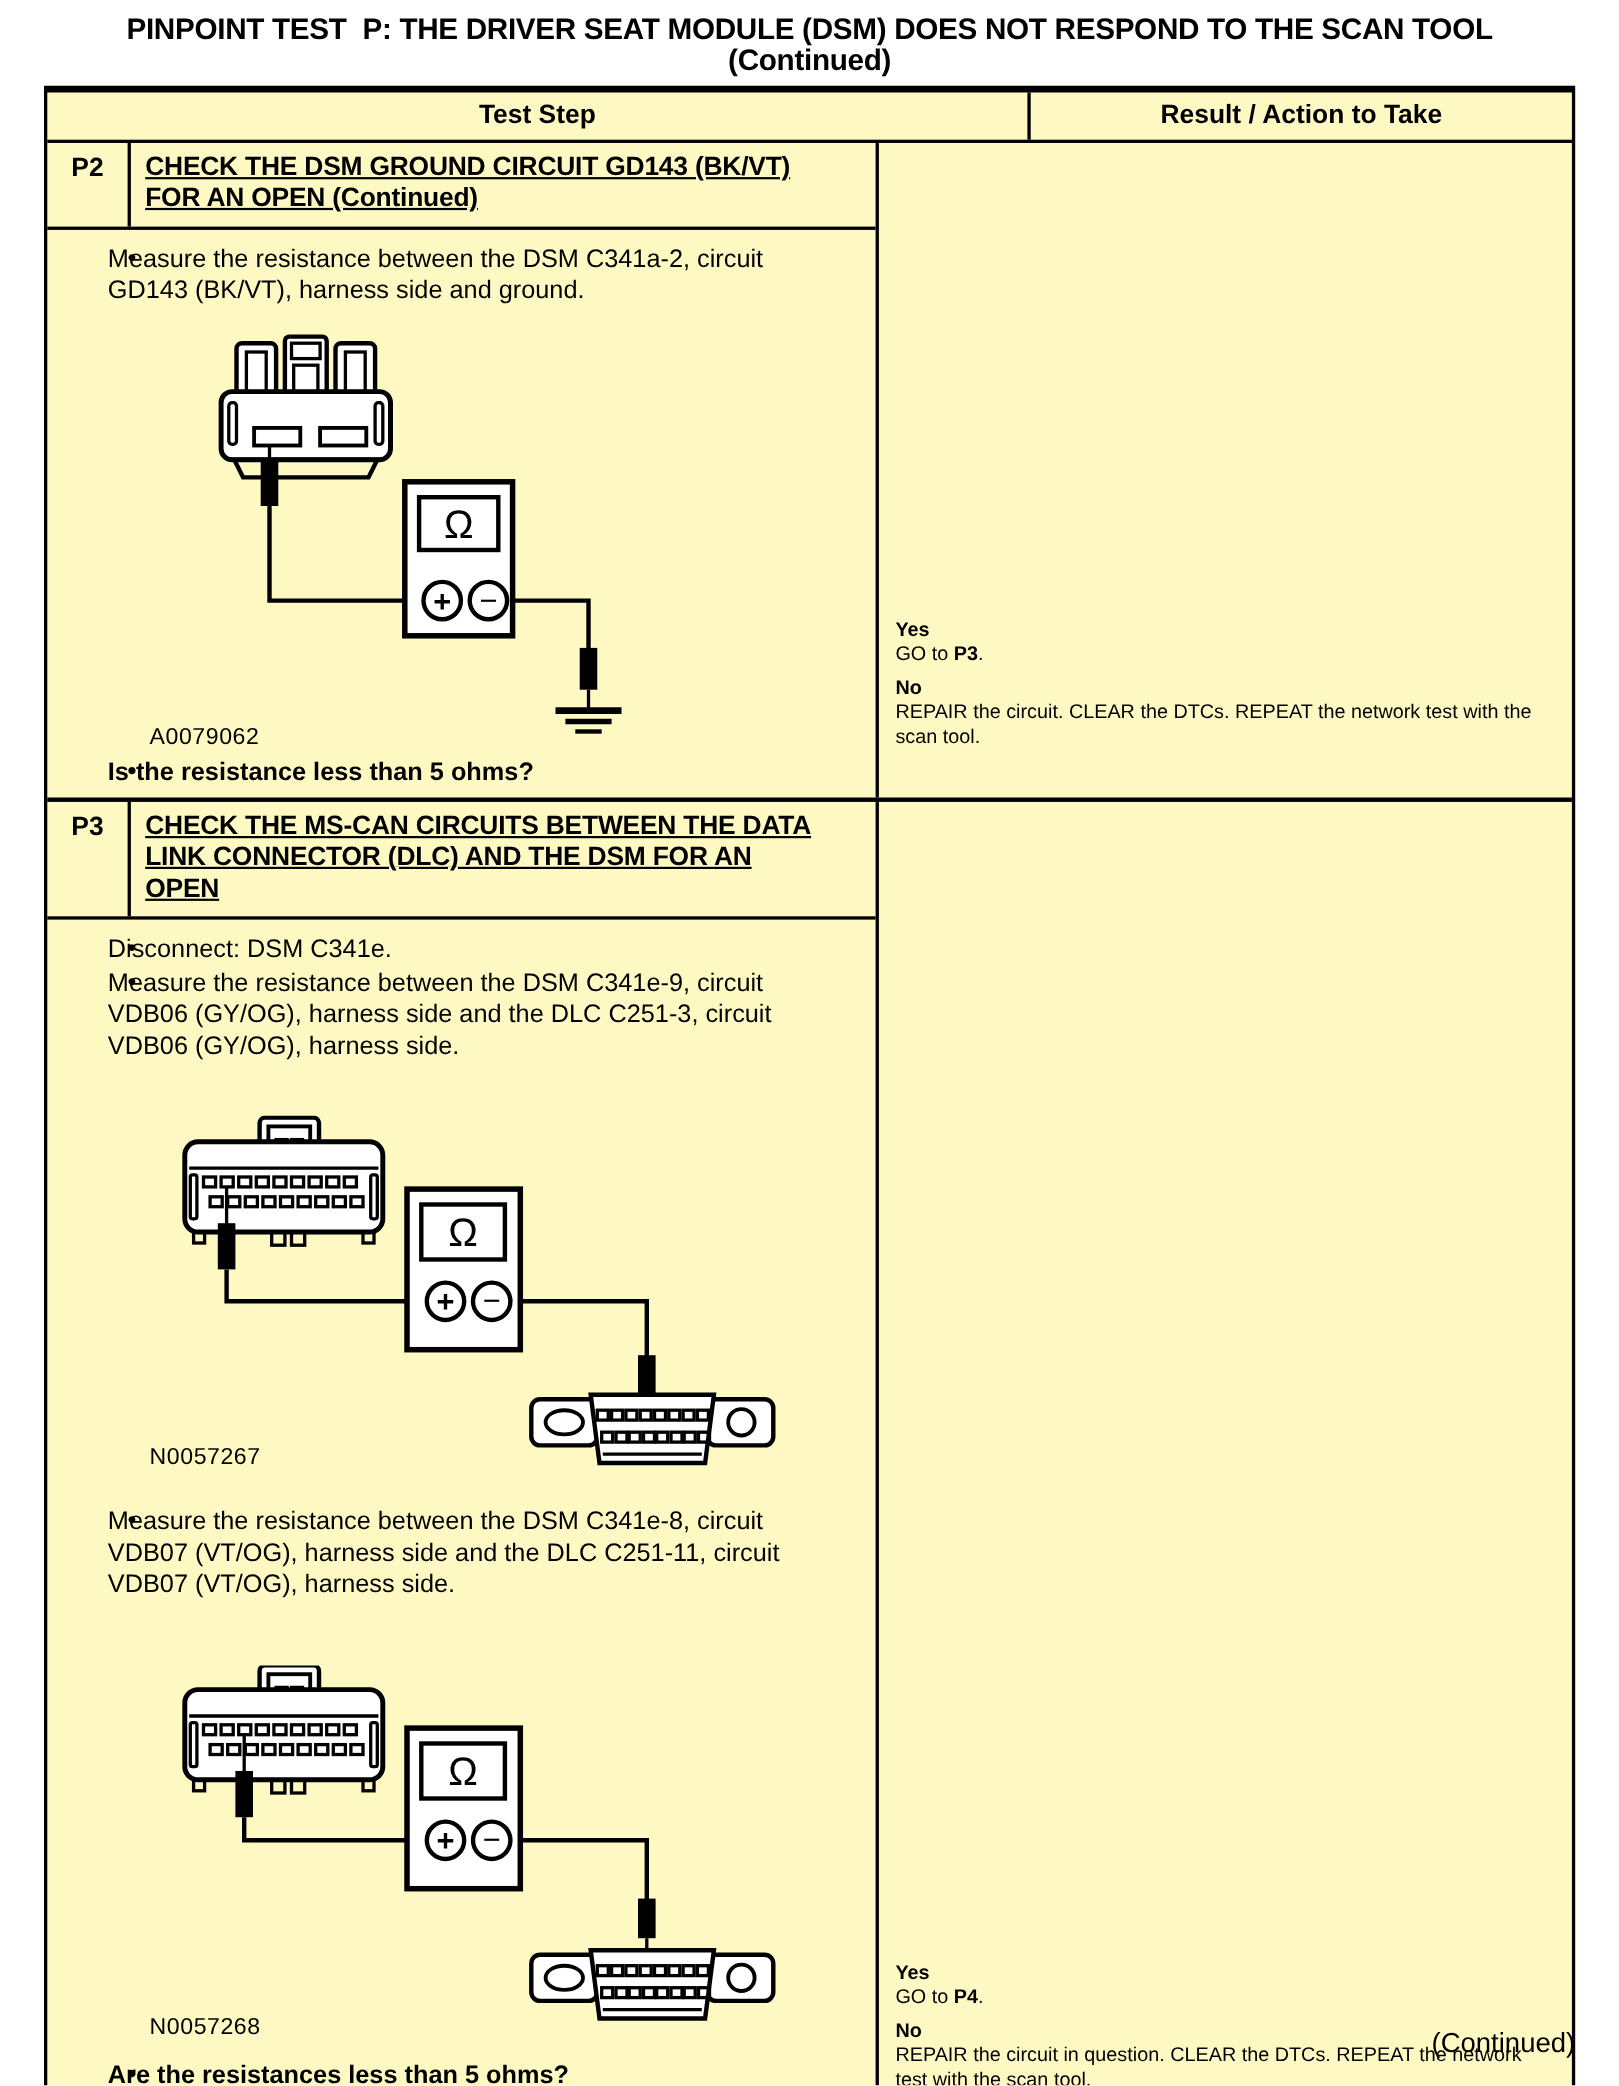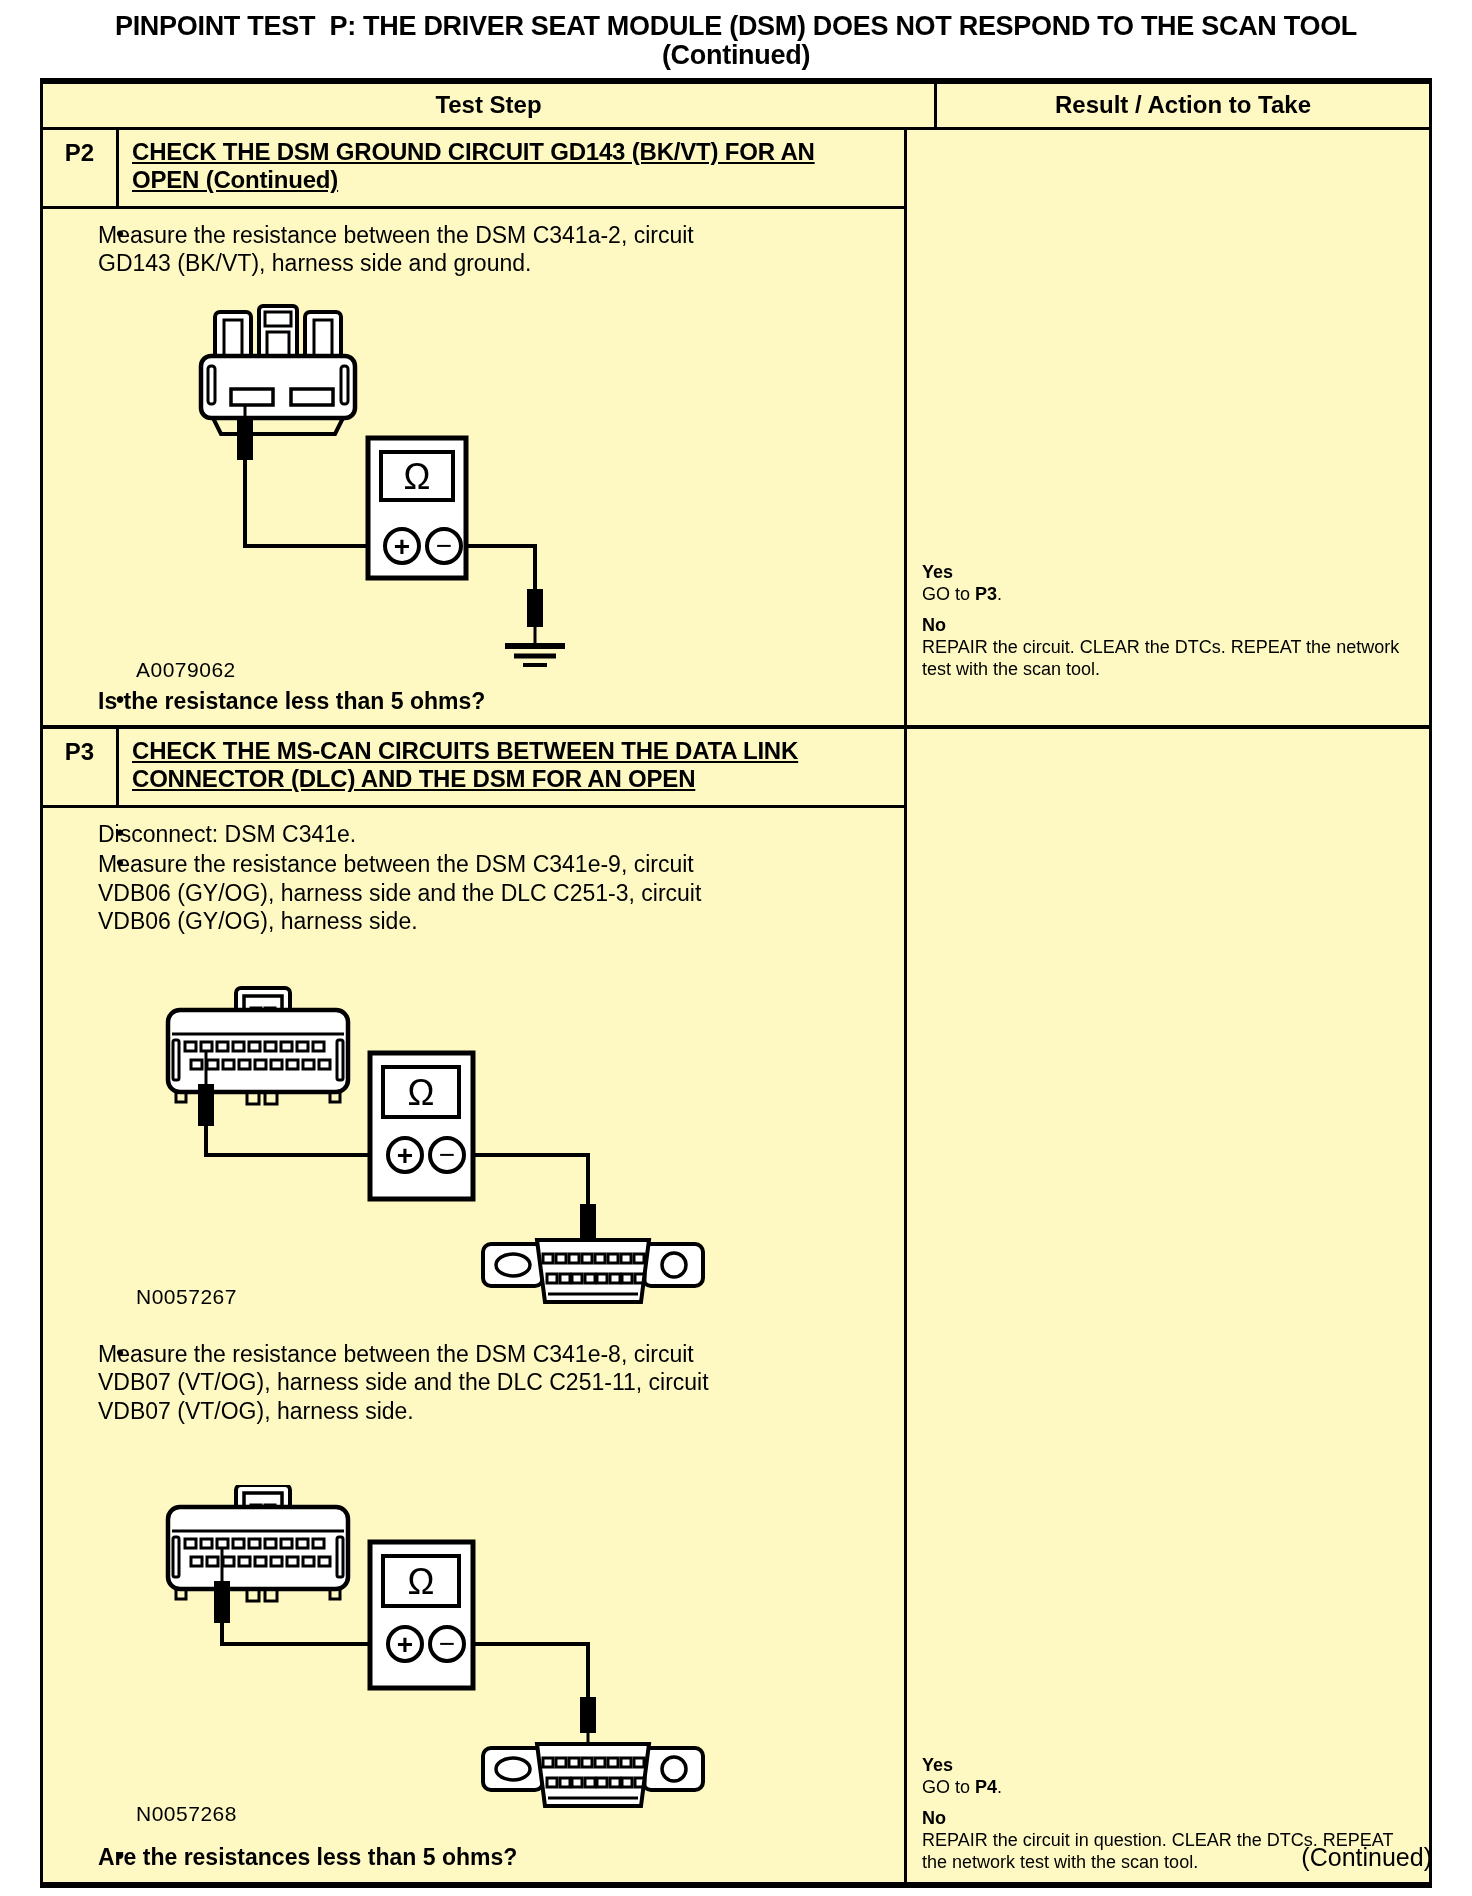--- a/index.html
+++ b/index.html
@@ -25,21 +25,21 @@
   .th-left {
     width:894px; border-right:3px solid #000; box-sizing:border-box;
     text-align:center; font-weight:bold; font-size:24px; padding:7px 0 8px;
   }
   .th-right { flex:1; text-align:center; font-weight:bold; font-size:24px; padding:7px 0 8px;border-radius:12px; }
 
   .prow { display:flex; }
   .row-p2 { border-bottom:4px solid #000; min-height:580px; }
   .row-p3 { min-height:1120px; }
 
-  .step-col { width:864px; border-right:3px solid #000; box-sizing:border-box; display:flex; flex-direction:column; }
+  .step-col { width:756px; border-right:3px solid #000; box-sizing:border-box; display:flex; flex-direction:column; }
   .step-head { display:flex; border-bottom:3px solid #000; }
   .pnum {
     width:76px; border-right:3px solid #000; box-sizing:border-box;
     text-align:center; font-weight:bold; font-size:24px; padding:9px 0 11px;
   }
   .ptitle {
     flex:1; font-weight:bold; font-size:24px; line-height:1.18;
     padding:8px 46px 11px 13px; letter-spacing:-0.2px;text-decoration:underline;
   }
   .step-body { position:relative; font-size:23px; line-height:1.24; padding:12px 20px 8px 0; }

